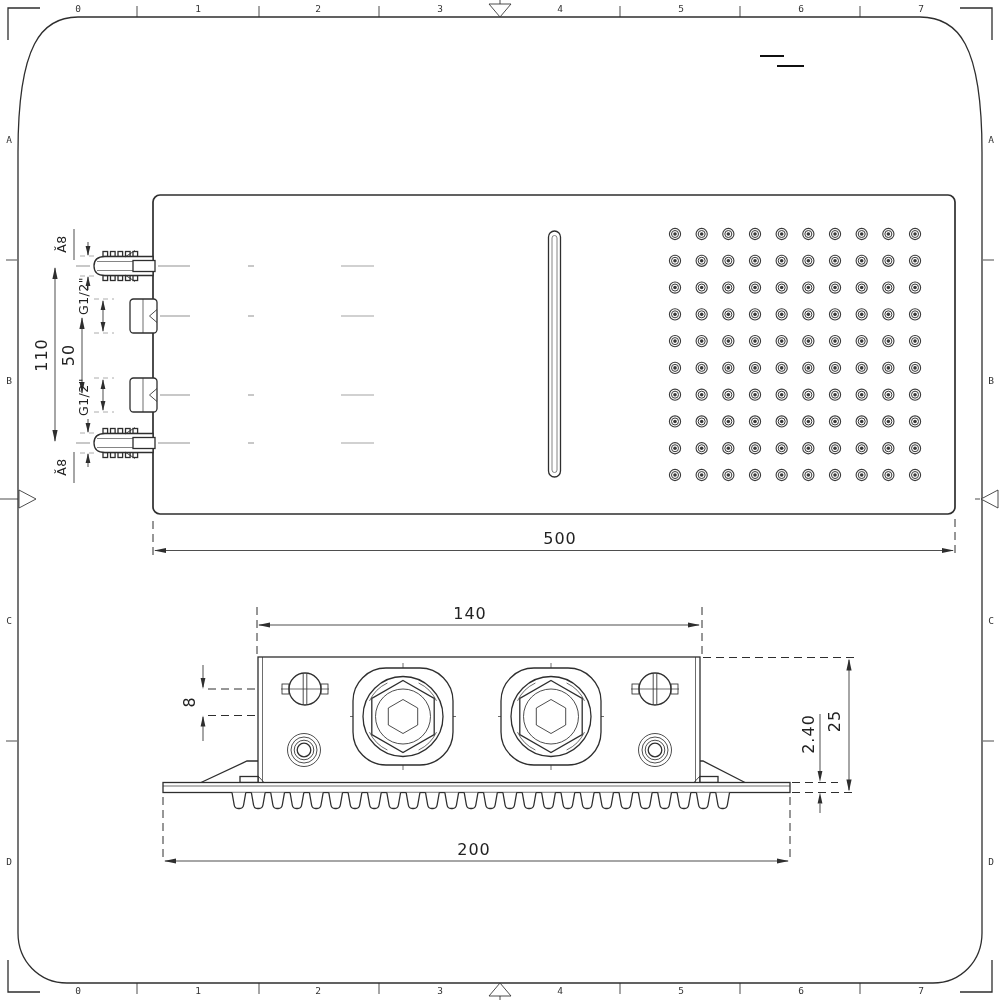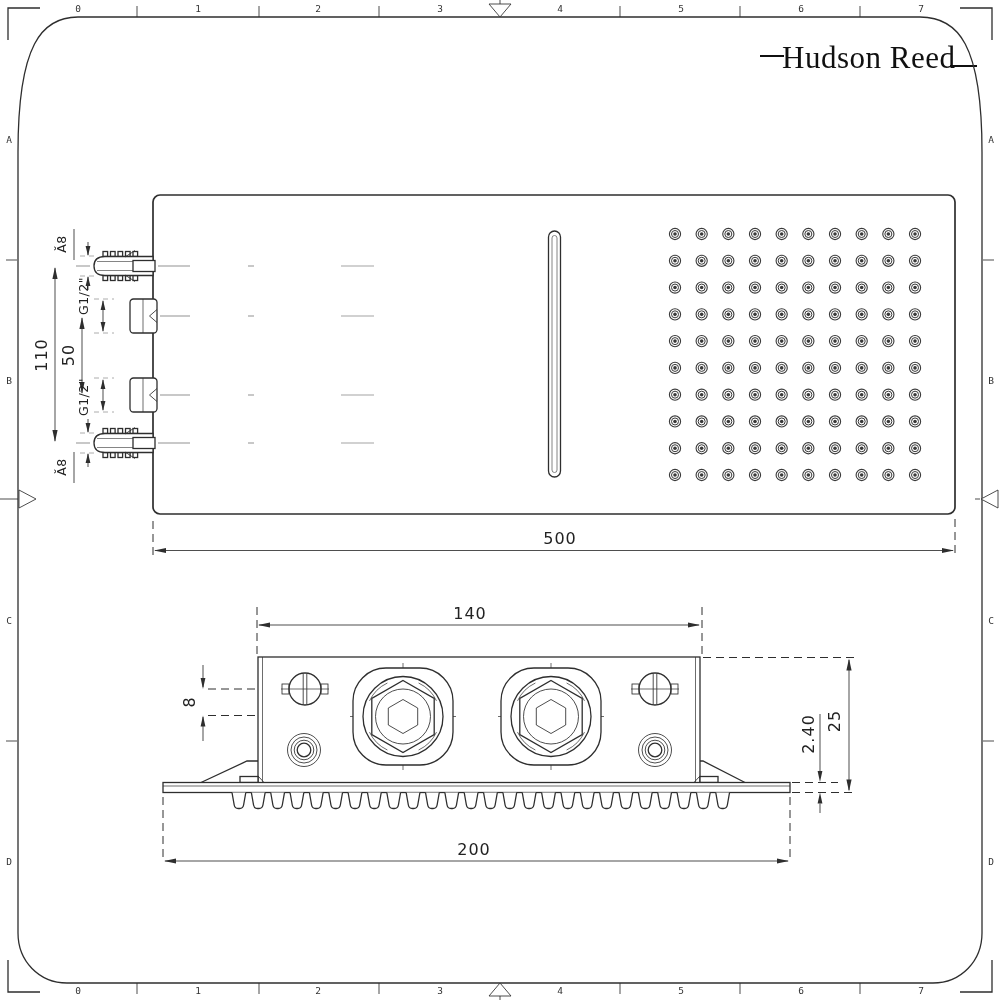--- a/index.html
+++ b/index.html
@@ -22,21 +22,21 @@
   
   .logo{position:absolute;left:760px;top:40px;font-family:"Liberation Serif","DejaVu Serif",serif;
         font-size:31px;color:#101010;letter-spacing:.5px;white-space:nowrap;}
   .logo .bar{display:inline-block;background:#101010;height:2.4px;}
   .bar-left{width:24px;vertical-align:.34em;margin-right:-2px;}
   .bar-right{width:27px;vertical-align:.02em;margin-left:-5px;}
 </style>
 </head>
 <body>
 
-<div class="logo"><span class="bar bar-left"></span><span>Hudson Reed</span><span class="bar bar-right"></span></div>
+<div class="logo"><span class="bar bar-left"></span><span class="bar bar-right"></span></div>
 
 <svg id="drawing" width="1000" height="1000" viewBox="0 0 1000 1000" xmlns="http://www.w3.org/2000/svg">
 
   <g>
     <path class="s" d="M8,40 V8 H40"></path>
     <path class="s" d="M960,8 H992 V40"></path>
     <path class="s" d="M8,960 V992 H40"></path>
     <path class="s" d="M960,992 H992 V960"></path>
     <path class="s" d="M78,17 H920 C958,17 982,44 982,152 V933 C982,961 961,983 933,983 H67 C39,983 18,961 18,933 V152 C18,44 42,17 78,17 Z"></path>
 

